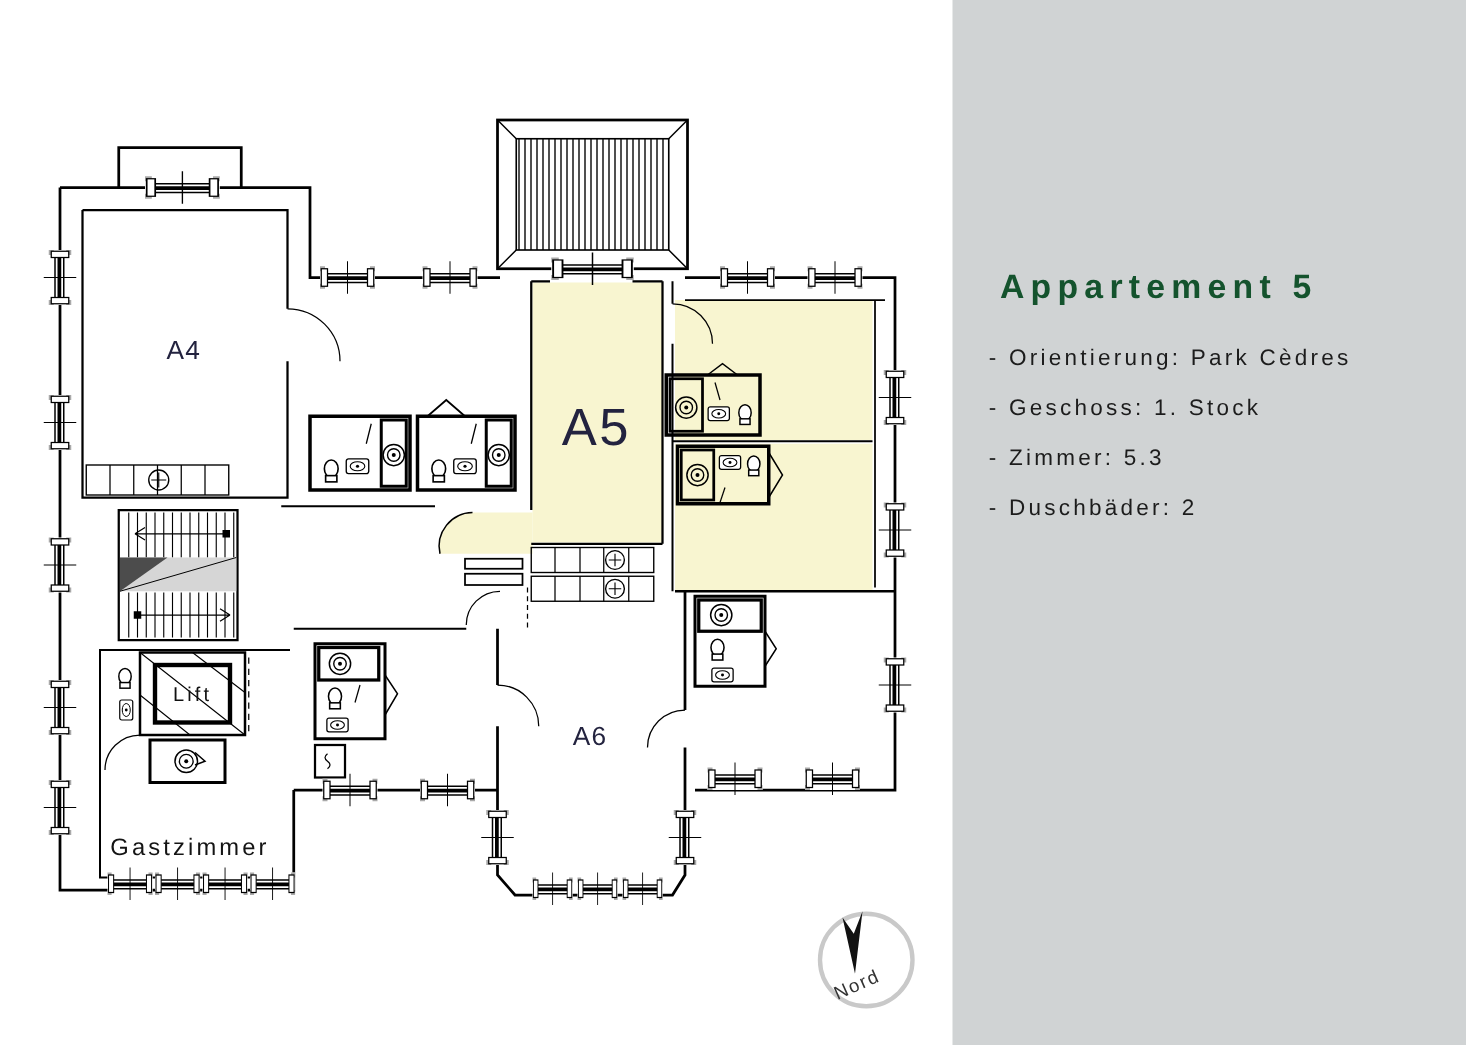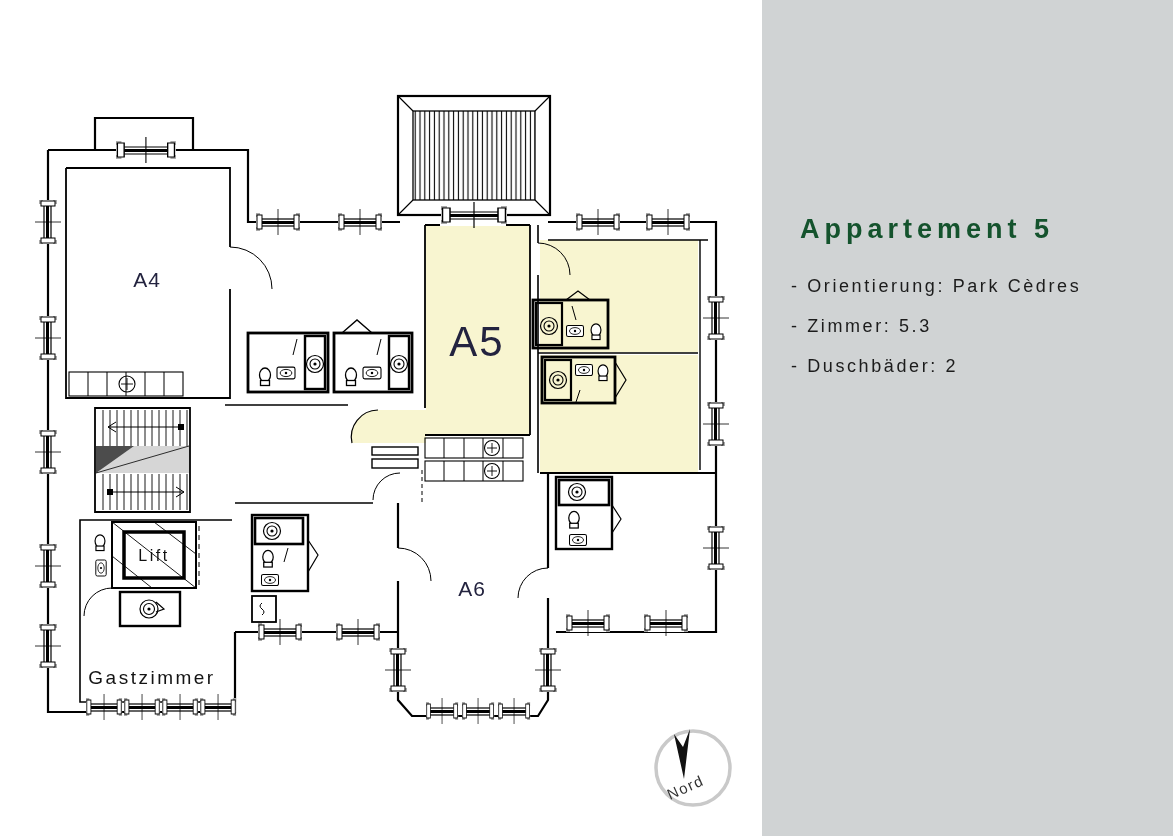--- a/index.html
+++ b/index.html
@@ -262,17 +262,18 @@
         <path d="M684,779 L674,734 L683,747 L690,729 Z" fill="#111"></path>
         <text transform="translate(670,800) rotate(-24)" font-size="15" letter-spacing="1.5" fill="#333">Nord</text>
       </g>
     </svg>
   </div>
 
   <aside class="sidebar">
     <div class="apt-title">Appartement 5</div>
     <ul class="details">
       <li>- Orientierung: Park Cèdres</li>
+      <li>- Geschoss: 1. Stock</li>
       <li>- Zimmer: 5.3</li>
       <li>- Duschbäder: 2</li>
     </ul>
   </aside>
 </div>
 
 </body></html>

